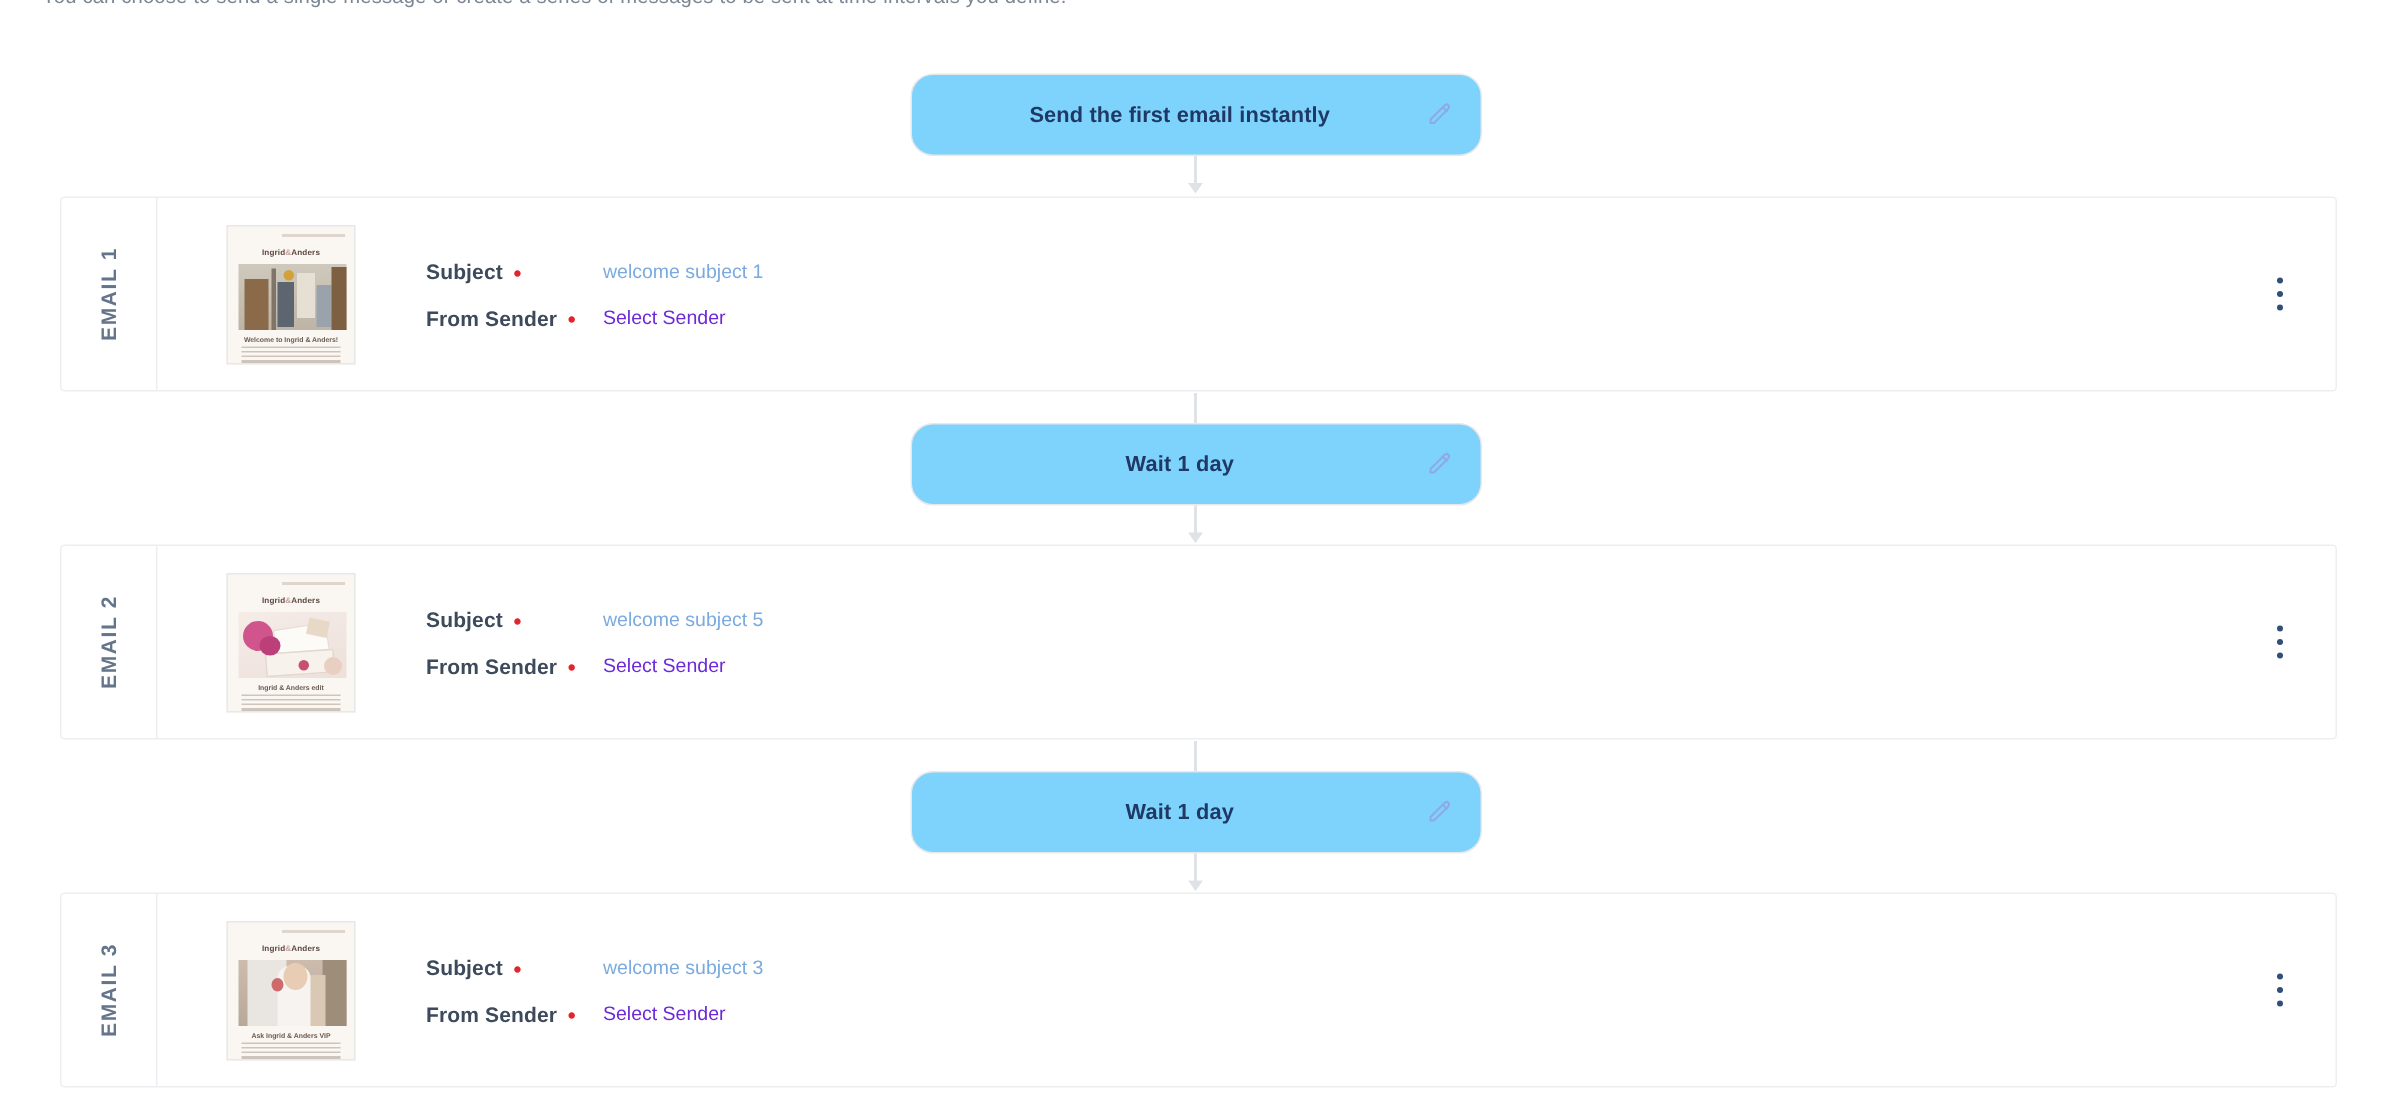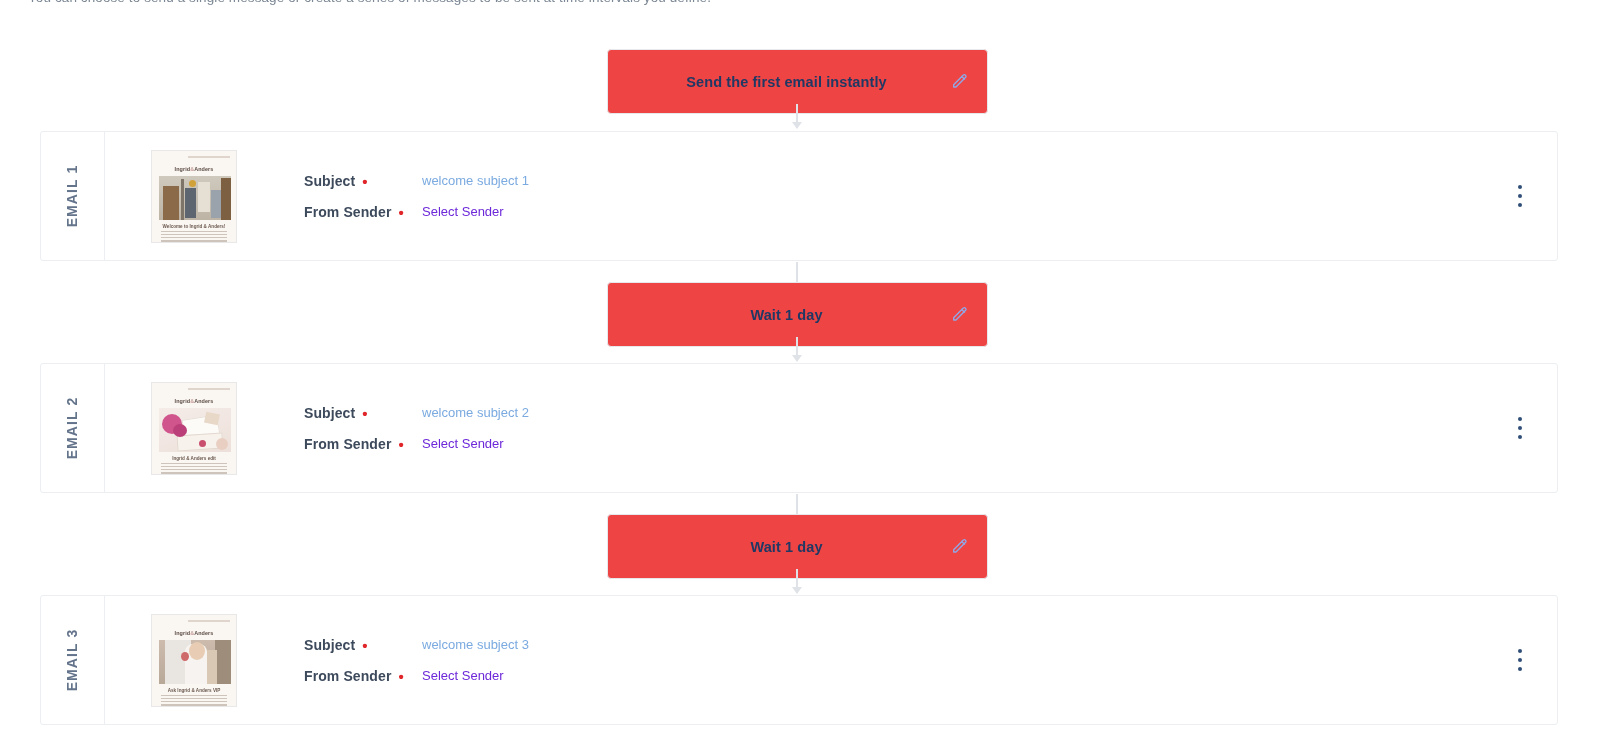--- a/index.html
+++ b/index.html
@@ -29,24 +29,24 @@
     color: #7b8794;
     letter-spacing: 0.1px;
     white-space: nowrap;
   }
 
   
   .step-card {
     position: absolute;
     left: 607px;
     width: 381px;
-    height: 65px;
-    background: #ef4444;
+    height: 55px;
+    background: #7dd3fc;
     border: 1px solid #e6e8ec;
-    border-radius: 4px;
+    border-radius: 15px;
     display: flex;
     align-items: center;
   }
   .step-card-label {
     flex: 1;
     text-align: center;
     font-size: 14.5px;
     font-weight: bold;
     color: #1f3864;
     letter-spacing: 0.1px;
@@ -194,21 +194,21 @@
   .art3 { background: linear-gradient(180deg,#cdbcae 0%,#b8a898 100%); }
   .art3 .w1 { position:absolute; left:6px;  top:0;   width:26px; height:44px; background:#e9e5e0; }
   .art3 .w2 { position:absolute; left:26px; top:4px; width:22px; height:40px; background:#f6f3f0; border-radius:8px 8px 0 0; }
   .art3 .w3 { position:absolute; left:30px; top:2px; width:16px; height:18px; background:#e8cdb4; border-radius:50%; }
   .art3 .w4 { position:absolute; left:42px; top:10px;width:16px; height:34px; background:#d9c9b4; }
   .art3 .w5 { position:absolute; left:56px; top:0;   width:16px; height:44px; background:#9f8d7c; }
   .art3 .w6 { position:absolute; left:22px; top:12px;width:8px;  height:9px;  background:#cf6a6a; border-radius:50%; }
 
   
   .fields {
-    margin-left: 67px;
+    margin-left: 47px;
     display: grid;
     grid-template-columns: 118px 1fr;
     row-gap: 15px;
     align-items: center;
   }
   .field-label {
     font-size: 14px;
     font-weight: bold;
     color: #3d4a5c;
     letter-spacing: .1px;
@@ -357,21 +357,21 @@
             <i></i>
             <i></i>
             <i></i>
           </div>
       </div>
 
       <div class="fields">
         <div class="field-label">
           <span>Subject</span><span class="req-dot">•</span>
         </div>
-        <div class="field-value">welcome subject 2</div>
+        <div class="field-value">welcome subject 5</div>
 
         <div class="field-label">
           <span>From Sender</span><span class="req-dot">•</span>
         </div>
         <div class="field-value sender">Select Sender</div>
       </div>
 
       <div class="kebab">
         <span></span>
           <span></span>

